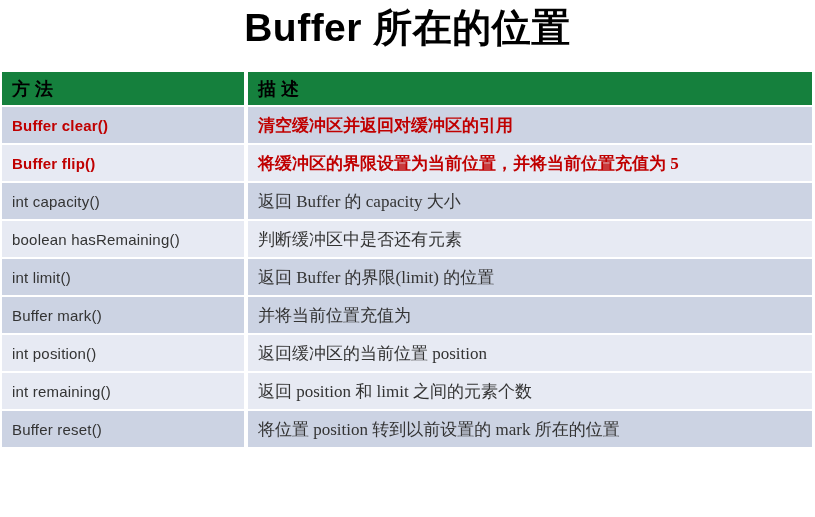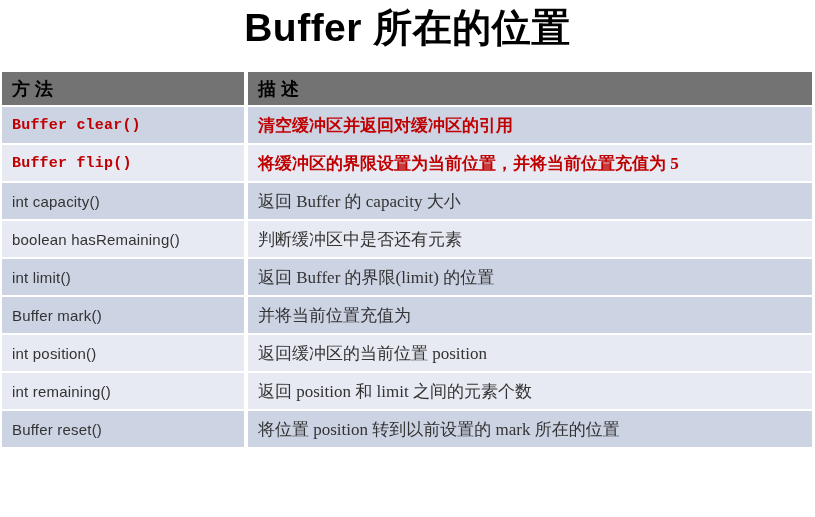--- a/index.html
+++ b/index.html
@@ -38,21 +38,21 @@
   table.method-table {
     border-collapse: separate;
     border-spacing: 0;
     width: 810px;
     table-layout: fixed;
   }
   table.method-table col.col-method { width: 246px; }
   table.method-table col.col-desc   { width: 564px; }
 
   thead th {
-    background: #737373;
+    background: #15803d;
     color: #000000;
     font-family: "Liberation Sans", "DejaVu Sans", sans-serif;
     font-weight: bold;
     font-size: 18px;
     text-align: left;
     height: 33px;
     padding: 0 0 0 10px;
     vertical-align: middle;
     border-bottom: 2px solid #ffffff;
   }
@@ -80,21 +80,21 @@
   }
 
   tbody tr.band-dark td { background: #ccd3e3; }
   tbody tr.band-light td { background: #e7eaf3; }
 
   tbody tr.highlight td {
     color: #c00000;
     font-weight: bold;
   }
   tbody tr.highlight td.cell-method {
-    font-family: Liberation Mono, monospace;
+    font-family: Liberation Sans, sans-serif;
   }
 
   
   .watermark {
     position: absolute;
     right: 8px;
     bottom: 13px;
     font-family: "Liberation Sans", "DejaVu Sans", sans-serif;
     font-size: 14px;
     color: #ffffff;

